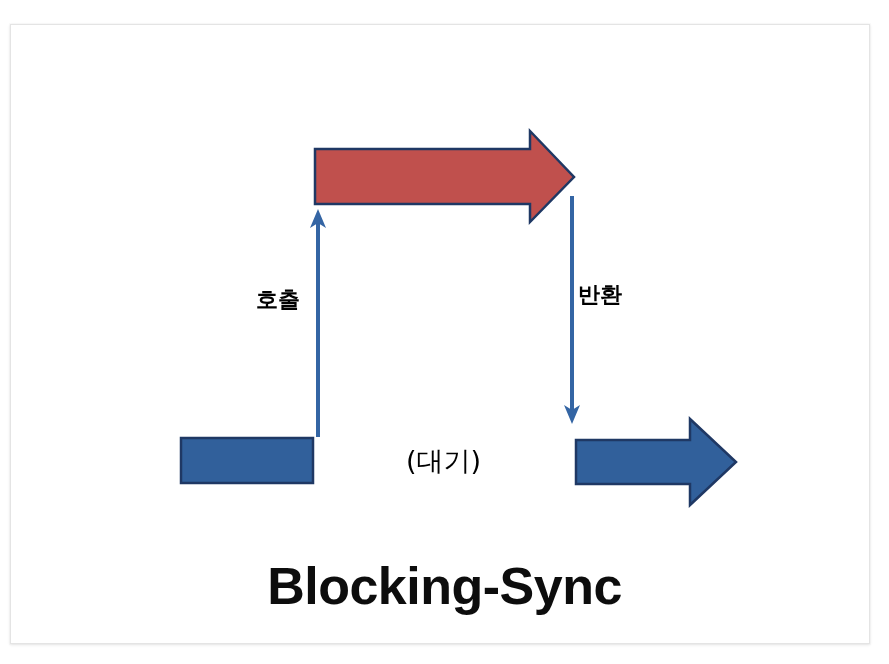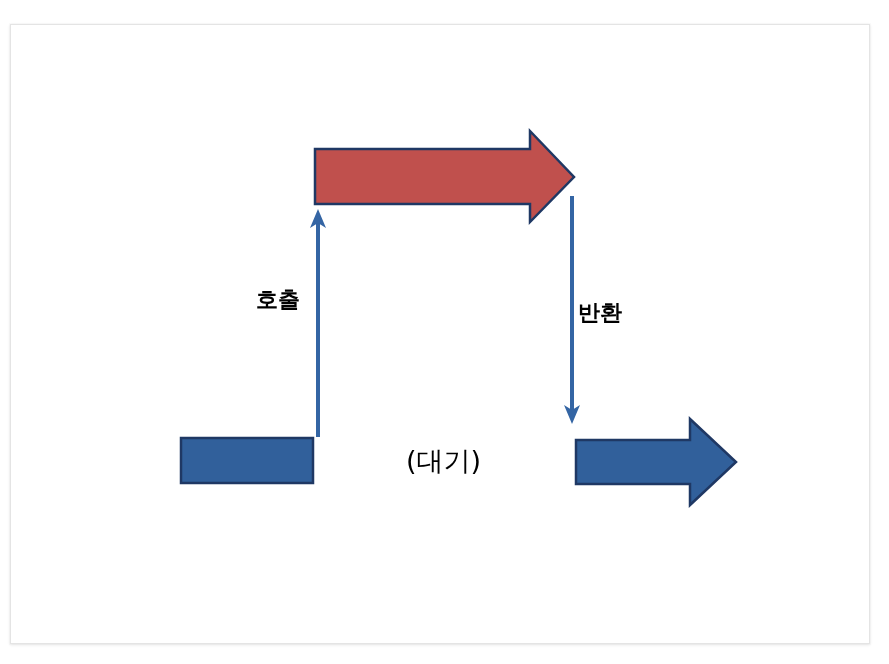--- a/index.html
+++ b/index.html
@@ -59,21 +59,21 @@
     font-size: 22px;
     font-family: "DejaVu Sans", "Liberation Sans", sans-serif;
   }
 
   #label-call {
     left: 256px;
     top: 289px;
   }
   #label-return {
     left: 578px;
-    top: 302px;
+    top: 284px;
   }
   #label-waiting {
     left: 406px;
     top: 447px;
     font-size: 27px;
     font-weight: 400;
     font-family: "DejaVu Sans", "Liberation Sans", sans-serif;
   }
 
   #diagram-title {
@@ -114,14 +114,15 @@
 
     <polygon class="shape" points="576,440 690,440 690,419 736,462 690,505 690,484 576,484" fill="#31609B" stroke="#1F3864" stroke-width="2.5" stroke-linejoin="miter"></polygon>
   </svg>
 
   <div class="label label-korean" id="label-call">호출</div>
 
   <div class="label label-korean" id="label-return">반환</div>
 
   <div class="label" id="label-waiting">(대기)</div>
 
+  <div id="diagram-title">Blocking-Sync</div>
 
 </div>
 
 </body></html>

